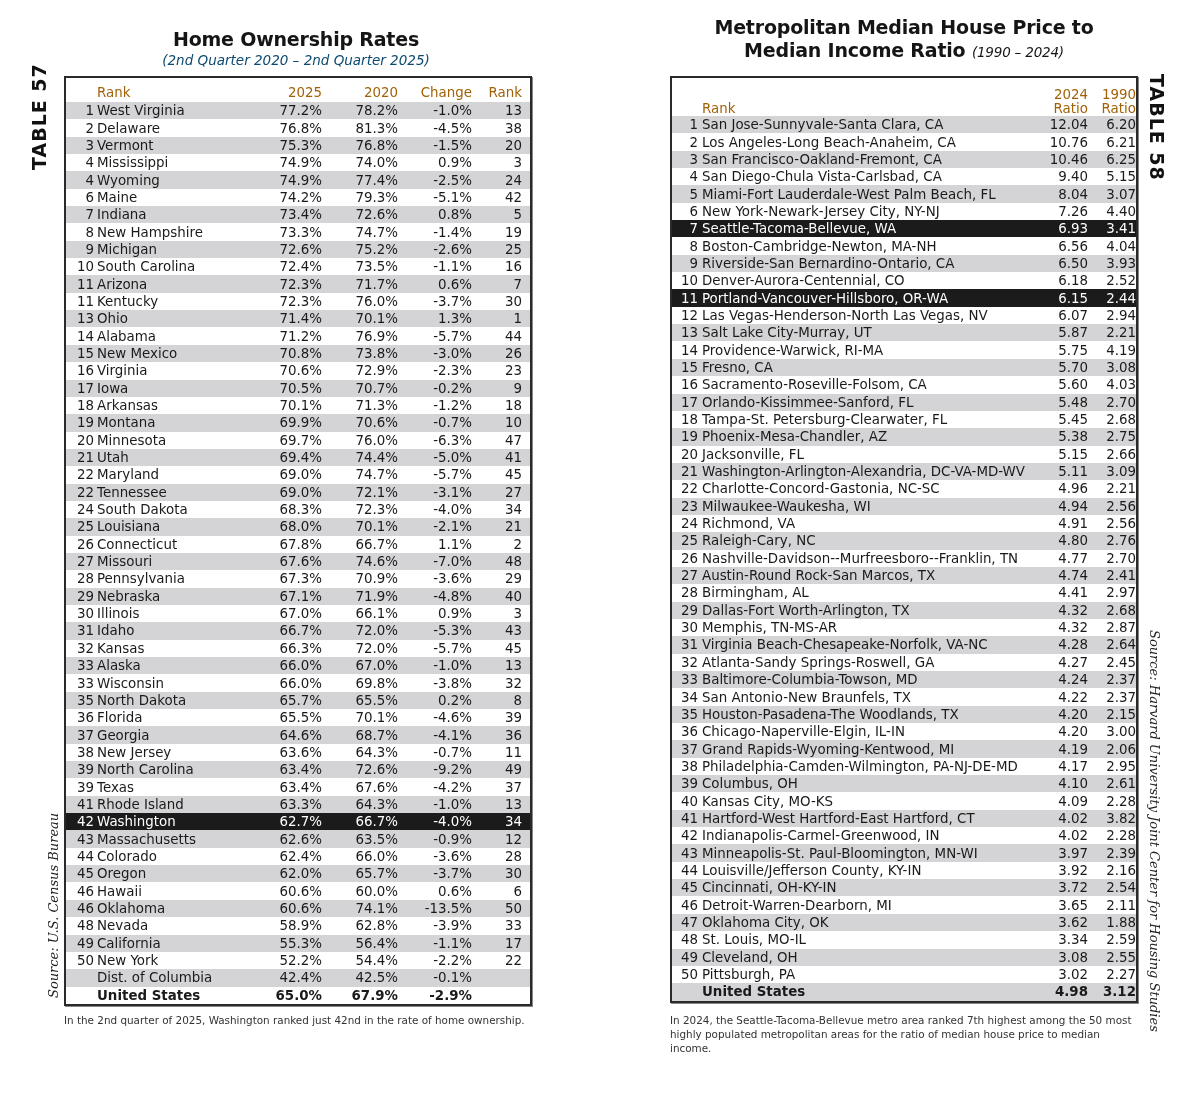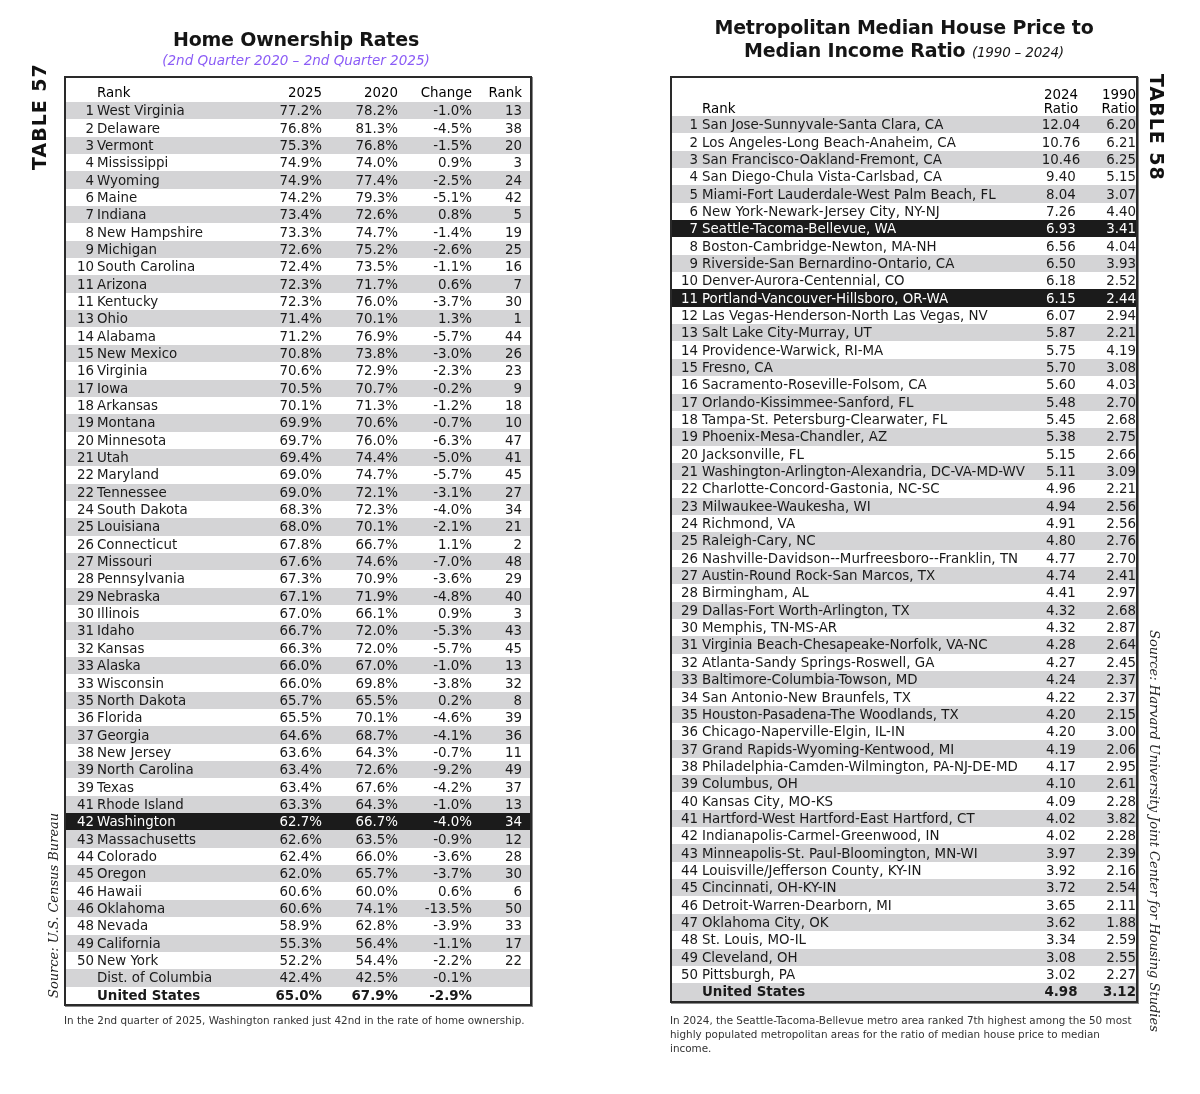--- a/index.html
+++ b/index.html
@@ -2,21 +2,21 @@
 <html><head>
 <meta charset="utf-8">
 <style>
   html, body { margin: 0; padding: 0; background: #ffffff; }
   body { width: 1200px; height: 1094px; position: relative; overflow: hidden;
          font-family: "DejaVu Sans", "Liberation Sans", sans-serif; color: #1a1a1a; }
 
   .title { position: absolute; text-align: center; font-weight: bold; color: #151515; }
   .title-left { left: 64px; width: 464px; top: 28px; font-size: 19px; letter-spacing: -0.2px; }
   .subtitle-left { position: absolute; left: 64px; width: 464px; top: 52px; text-align: center;
-                   font-style: italic; font-size: 13.5px; color: #8b5cf6; }
+                   font-style: italic; font-size: 13.5px; color: #0c4a6e; }
   .title-right { left: 670px; width: 468px; top: 16px; font-size: 19px; line-height: 23px; letter-spacing: -0.2px; }
   .title-right .it { font-weight: normal; font-style: italic; font-size: 13.5px; }
 
   .table-label { position: absolute; font-weight: bold; font-size: 19px; letter-spacing: 1px;
                  color: #111; white-space: nowrap; }
   .table-label-left { left: 28px; top: 170px; transform-origin: left top; transform: rotate(-90deg); }
   .table-label-right { left: 1168px; top: 74px; transform-origin: left top; transform: rotate(90deg); }
 
   .source { position: absolute; font-family: "DejaVu Serif", "Liberation Serif", serif; font-style: italic;
             font-size: 13px; color: #222; white-space: nowrap; }
@@ -25,35 +25,35 @@
 
   .box { position: absolute; border: 2px solid #2a2a2a; box-shadow: 1px 1px 0 #888; background: #fff; }
   .box-left { left: 64px; top: 76px; width: 464px; }
   .box-right { left: 670px; top: 76px; width: 464px; }
 
   table { border-collapse: collapse; width: 100%; font-size: 13.4px; }
   td, th { padding: 0; height: 17.35px; line-height: 17px; white-space: nowrap; font-weight: normal; }
   tr.stripe td { background: #d4d4d6; }
   tr.hl td { background: #1b1b1b; color: #ffffff; }
   tr.total td { font-weight: bold; }
-  thead th { color: #000000; }
+  thead th { color: #a16207; }
 
   
   .L .c-rk { width: 28px; text-align: right; padding-right: 3px; }
   .L .c-nm { text-align: left; padding-left: 0; }
   .L .c-a { width: 70px; text-align: right; }
   .L .c-b { width: 76px; text-align: right; margin-top: 16px; }
   .L .c-c { width: 74px; text-align: right; }
   .L .c-r { width: 50px; text-align: right; padding-right: 8px; }
   .L thead th { height: 20px; padding-top: 4px; }
 
   
   .R .c-rk { width: 26px; text-align: right; padding-right: 4px; }
   .R .c-nm { text-align: left; }
-  .R .c-a { width: 54px; text-align: center; }
+  .R .c-a { width: 54px; text-align: right; }
   .R .c-b { width: 48px; text-align: right; padding-right: 0; }
   .R thead th { vertical-align: bottom; line-height: 14px; height: 38px; }
 
   .note { position: absolute; font-size: 10.4px; color: #333; line-height: 14px; }
   .note-left { left: 64px; top: 1013px; width: 480px; }
   .note-right { left: 670px; top: 1013px; width: 470px; }
 </style>
 </head>
 <body>
 

